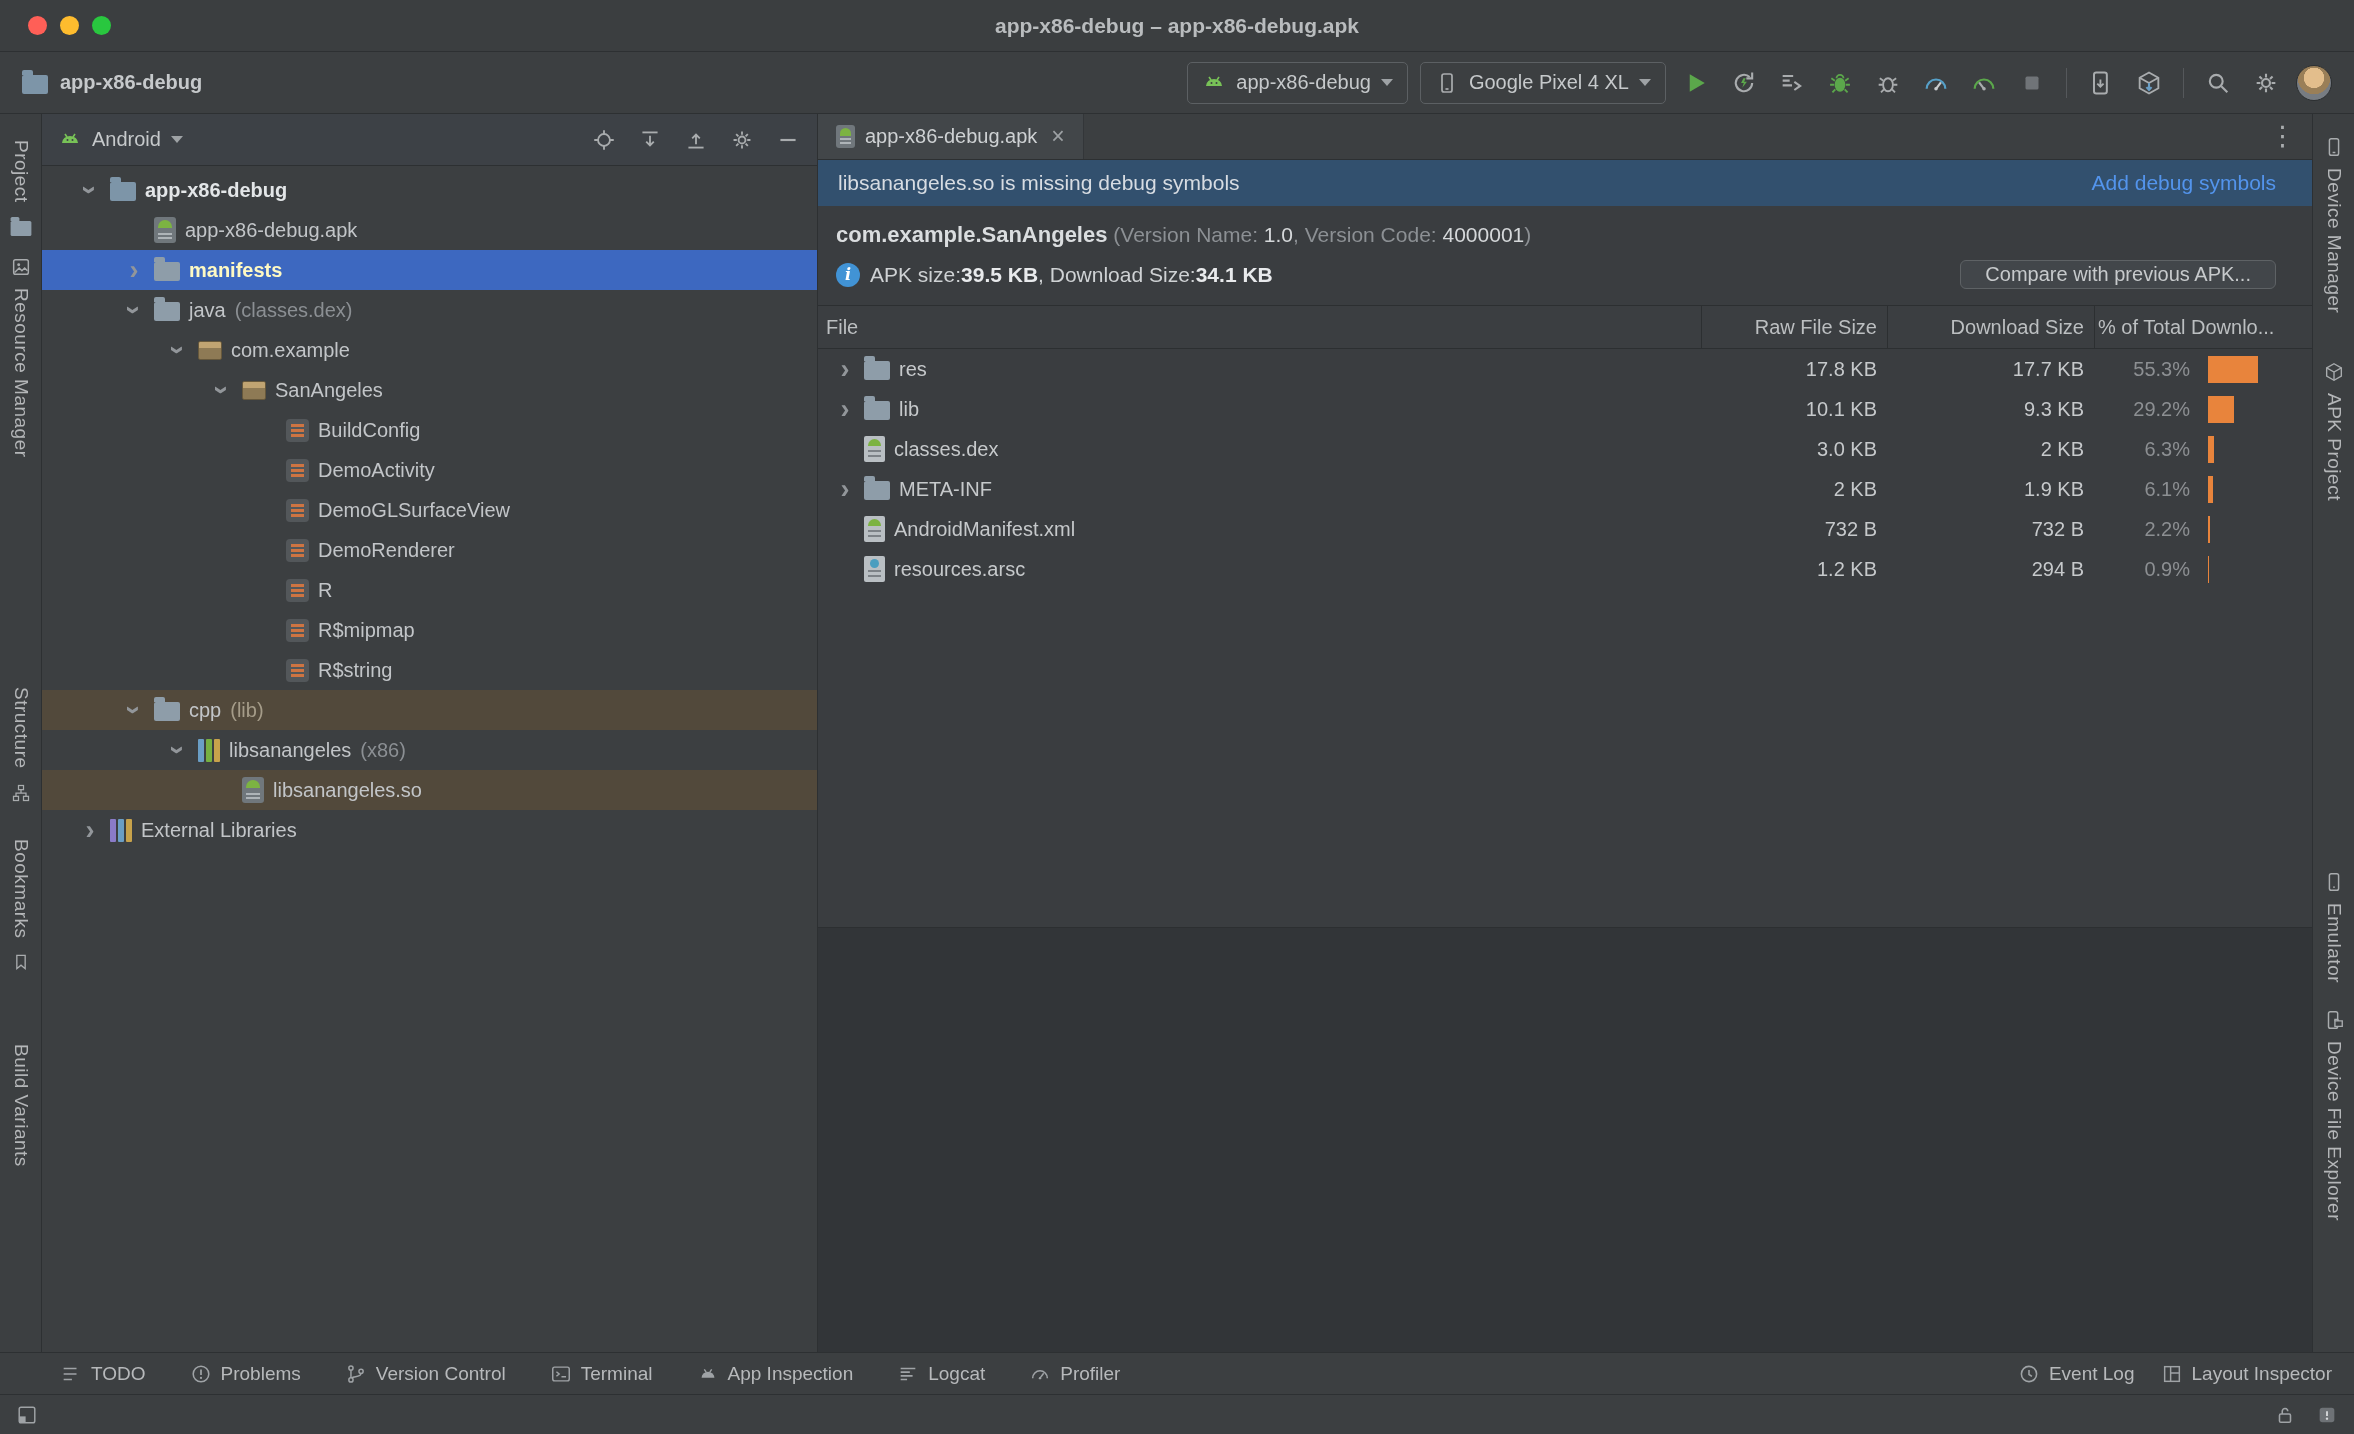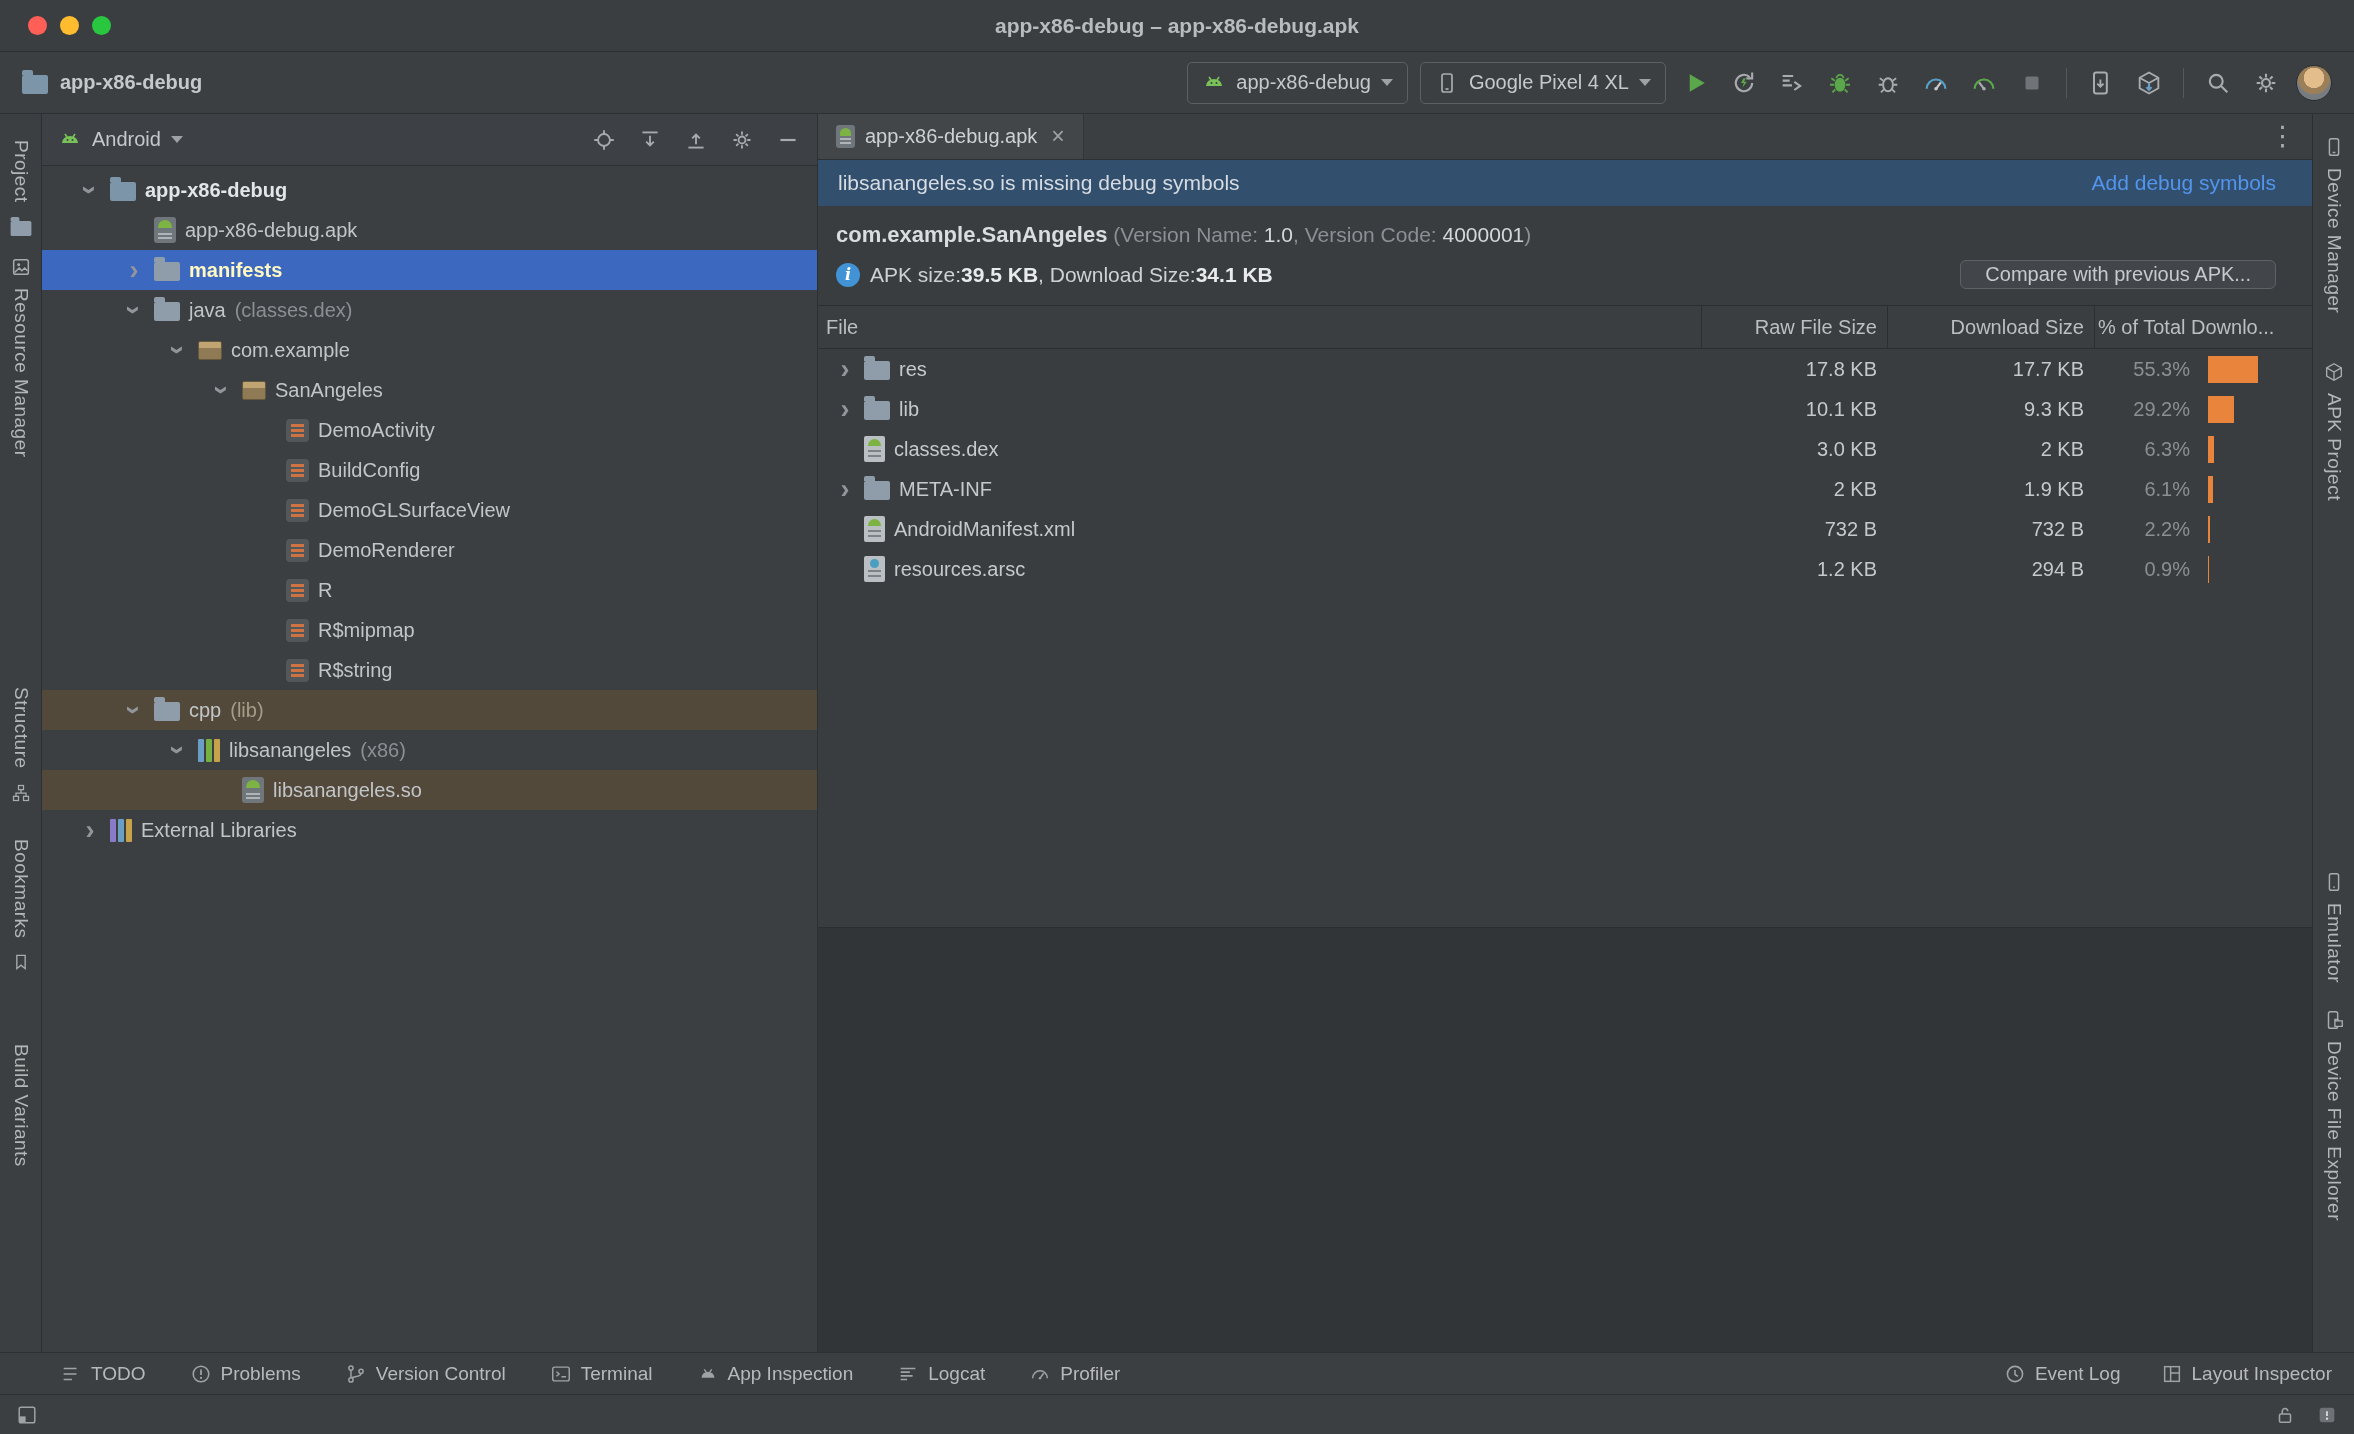--- a/index.html
+++ b/index.html
@@ -98,21 +98,21 @@
 .fc.pct{display:flex;align-items:center}
 .frow .chev,.frow .sp{flex:0 0 38px;line-height:40px}
 .frow .lbl{margin-left:9px}
 .pcttxt{flex:0 0 96px;text-align:right;color:#8C8F92}
 .barwrap{margin-left:18px;flex:1;display:flex;align-items:center}
 .bar{display:block;height:27px;background:var(--bar-orange,#E8843C)}
 .editor-rest{flex:1;background:#323538}
 
 .bbar{flex:0 0 42px;background:#3C3F41;border-top:1px solid #2D3032;display:flex;align-items:center;padding:0 22px 0 60px;gap:44px;font-size:19px;color:#B7B9BB}
 .bitem{display:flex;align-items:center;gap:9px;white-space:nowrap}
-.bbar .rgt{margin-left:auto;display:flex;gap:40px}
+.bbar .rgt{margin-left:auto;display:flex;gap:26px}
 .sbar{flex:0 0 40px;background:#3C3F41;border-top:1px solid #2D3032;display:flex;align-items:center;padding:0 16px}
 .sbar .rgt{margin-left:auto;display:flex;gap:20px;align-items:center}
 .svgi{display:inline-flex;align-items:center;justify-content:center;flex:0 0 auto}
 </style>
 </head>
 <body>
 
 <div class="window">
 
   <div class="titlebar">
@@ -343,26 +343,26 @@
           <span class="lbl">com.example</span>
         </div>
         <div class="trow lvl3">
           <span class="chev e">›</span>
           <span class="ic-pkg"></span>
           <span class="lbl">SanAngeles</span>
         </div>
         <div class="trow lvl4">
           <span class="sp"></span>
           <span class="ic-class"></span>
+          <span class="lbl">BuildConfig</span>
+        </div>
+        <div class="trow lvl4">
+          <span class="sp"></span>
+          <span class="ic-class"></span>
           <span class="lbl">DemoActivity</span>
-        </div>
-        <div class="trow lvl4">
-          <span class="sp"></span>
-          <span class="ic-class"></span>
-          <span class="lbl">BuildConfig</span>
         </div>
         <div class="trow lvl4">
           <span class="sp"></span>
           <span class="ic-class"></span>
           <span class="lbl">DemoGLSurfaceView</span>
         </div>
         <div class="trow lvl4">
           <span class="sp"></span>
           <span class="ic-class"></span>
           <span class="lbl">DemoRenderer</span>

